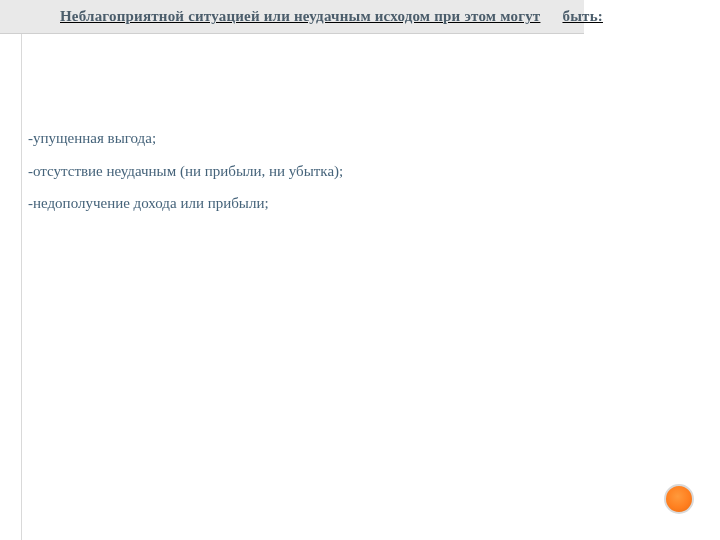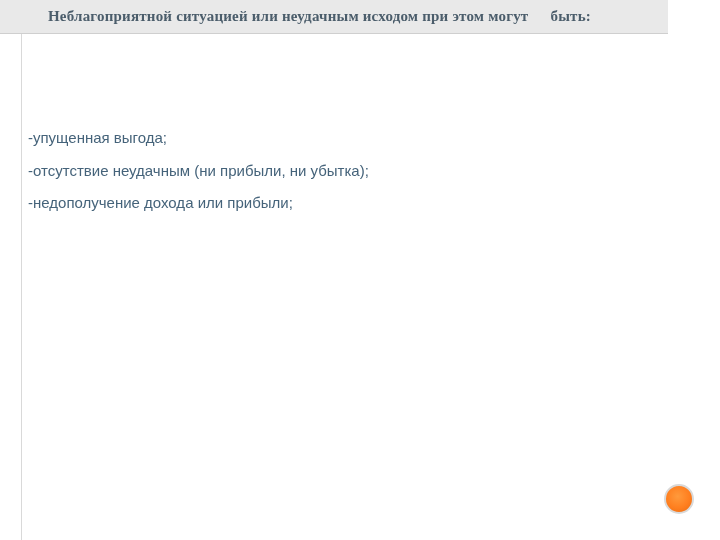--- a/index.html
+++ b/index.html
@@ -14,29 +14,30 @@
   .slide {
     position: relative;
     width: 720px;
     height: 540px;
     box-sizing: border-box;
   }
   .title-region {
     position: absolute;
     top: 0;
     left: 0;
-    width: 668px;
+    width: 584px;
     height: 34px;
     background: #e9e9e9;
     border-bottom: 1px solid #cfcfcf;
     box-sizing: border-box;
-    padding-left: 48px;
+    padding-left: 60px;
     padding-right: 20px;
     display: flex;
     align-items: center;
+    text-decoration: underline;
   }
   .title-text {
     color: #4b5d6b;
     font-size: 15px;
     font-weight: bold;
     white-space: nowrap;
     letter-spacing: 0.2px;
   }
   .title-gap {
     display: inline-block;
@@ -49,21 +50,21 @@
     width: 0;
     height: 506px;
     border-left: 1px solid #d9d9d9;
   }
   .body {
     position: absolute;
     top: 128px;
     left: 28px;
     width: 664px;
     color: #45637a;
-    font-family: Liberation Sans, sans-serif;
+    font-family: Liberation Serif, serif;
     font-size: 15px;
     line-height: 1.38;
   }
   .body p {
     margin: 0 0 12px 0;
   }
   .accent-dot {
     position: absolute;
     right: 26px;
     bottom: 26px;

